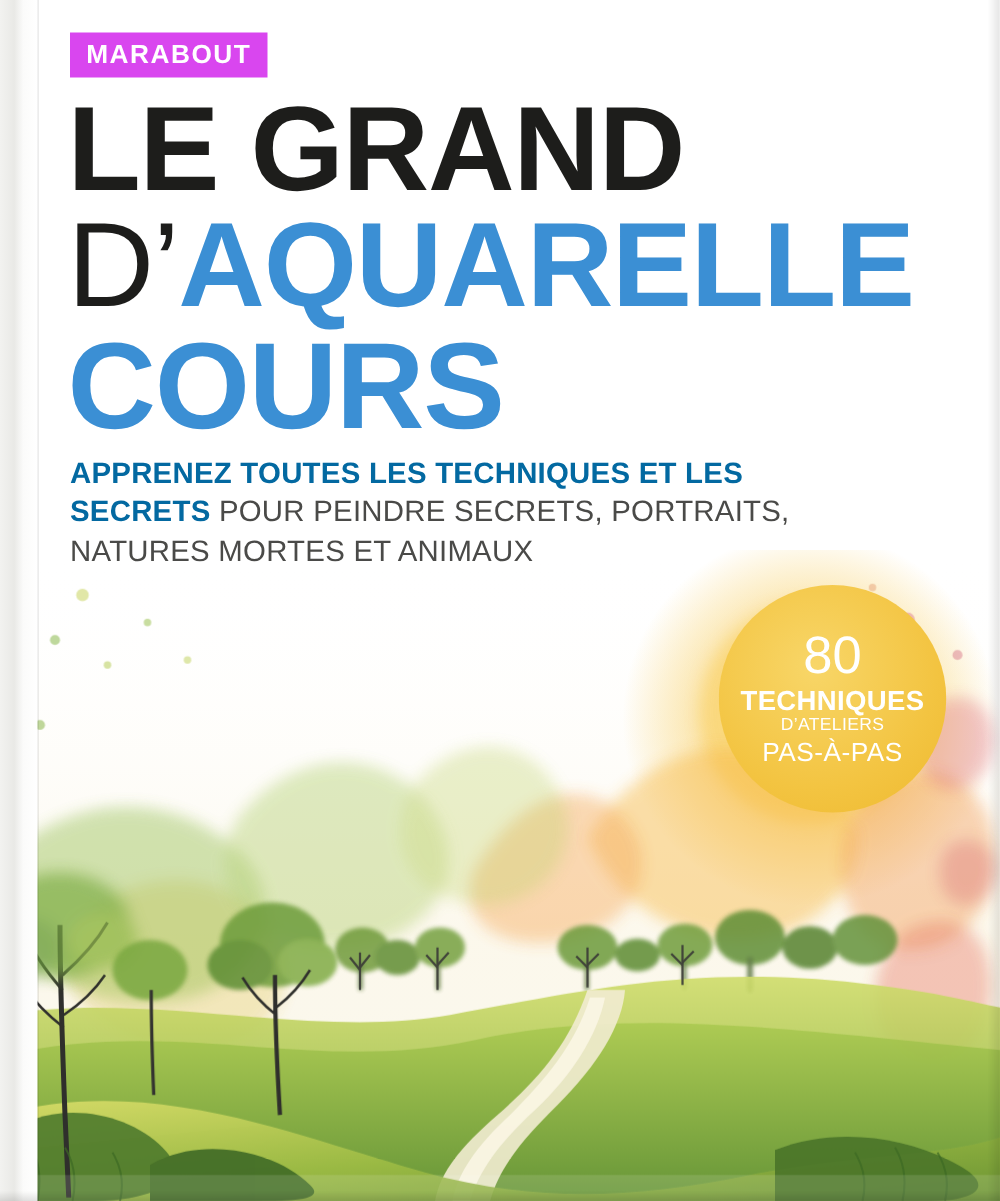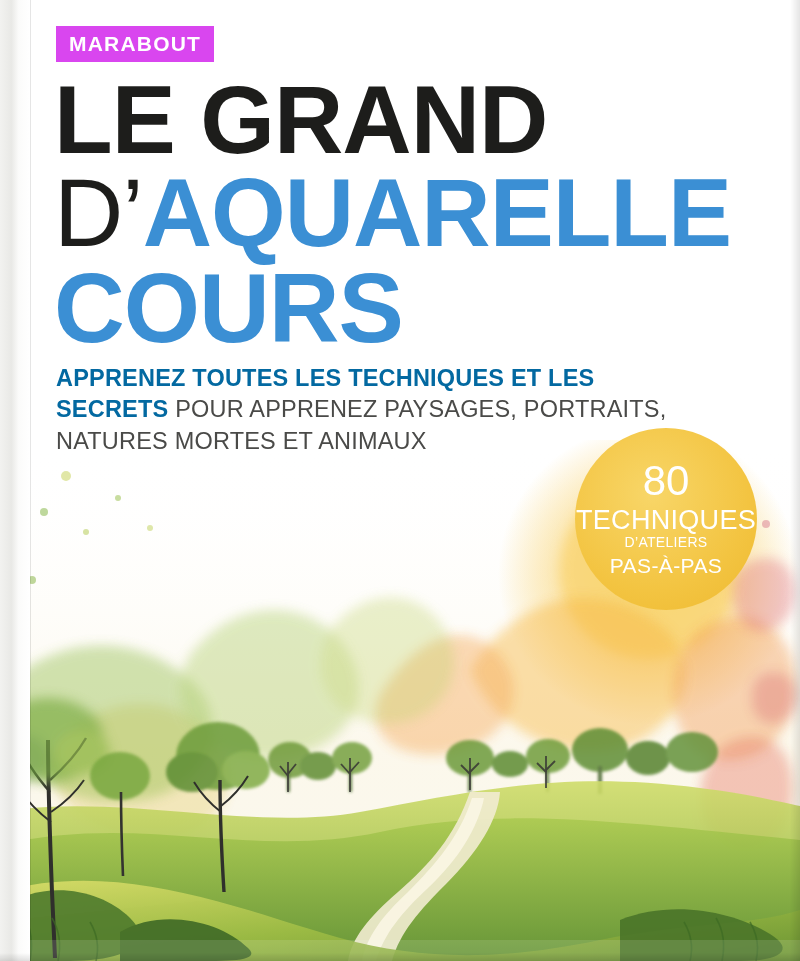--- a/index.html
+++ b/index.html
@@ -129,43 +129,44 @@
   }
   .subtitle-strong {
     font-weight: bold;
     color: #0369a1;
   }
 
   
   .badge {
     position: absolute;
     left: 575px;
-    top: 428px;
+    top: 468px;
     width: 182px;
     height: 182px;
     border-radius: 50%;
     background: #f5c84b;
     background: radial-gradient(circle at 42% 36%, #f8d668 0%, #f3c441 62%, #eeb92f 100%);
     z-index: 22;
     display: flex;
     flex-direction: column;
     align-items: center;
     justify-content: center;
     color: #ffffff;
     text-align: center;
   }
   .badge-number {
     font-size: 42px;
     line-height: 1;
     margin-bottom: 4px;
   }
   .badge-line1 {
-    font-size: 27px;
+    font-size: 22px;
     line-height: 1.08;
     letter-spacing: 0.3px;
+    font-weight: bold;
   }
   .badge-line2 {
     font-size: 14px;
     line-height: 1.08;
     letter-spacing: 0.3px;
   }
   .badge-line3 {
     font-size: 21px;
     font-weight: normal;
     letter-spacing: 0.4px;
@@ -358,21 +359,21 @@
   </div>
 
   <div class="publisher-logo">MARABOUT</div>
 
   <div class="title-block">
     <div class="title-line title-1">LE GRAND</div>
     <div class="title-line title-3"><span>D’</span><span class="accent">AQUARELLE</span></div>
     <div class="title-line title-2">COURS</div>
   </div>
 
-  <div class="subtitle-block"><span class="subtitle-strong">APPRENEZ TOUTES LES TECHNIQUES ET LES SECRETS</span><span> POUR APPRENEZ PAYSAGES, PORTRAITS, NATURES MORTES ET ANIMAUX</span></div>
+  <div class="subtitle-block"><span class="subtitle-strong">APPRENEZ TOUTES LES TECHNIQUES ET LES SECRETS</span><span> POUR PEINDRE SECRETS, PORTRAITS, NATURES MORTES ET ANIMAUX</span></div>
 
   <div class="badge">
     <div class="badge-number">80</div>
     <div class="badge-line1">TECHNIQUES</div>
     <div class="badge-line2">D’ATELIERS</div>
     <div class="badge-line3">PAS-À-PAS</div>
   </div>
 
   <div class="spine-edge"></div>
   <div class="spine-line"></div>

